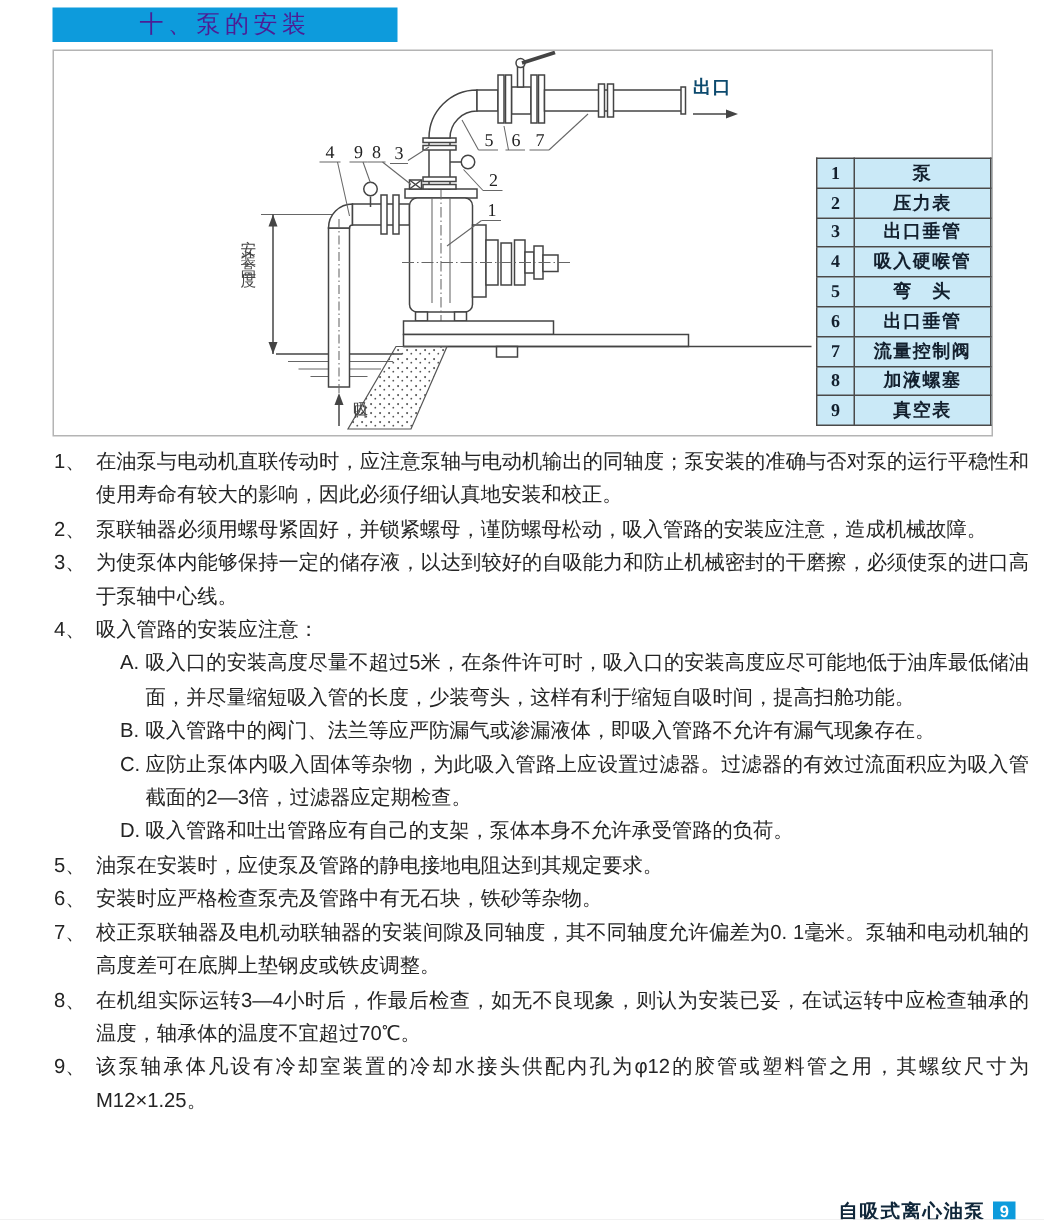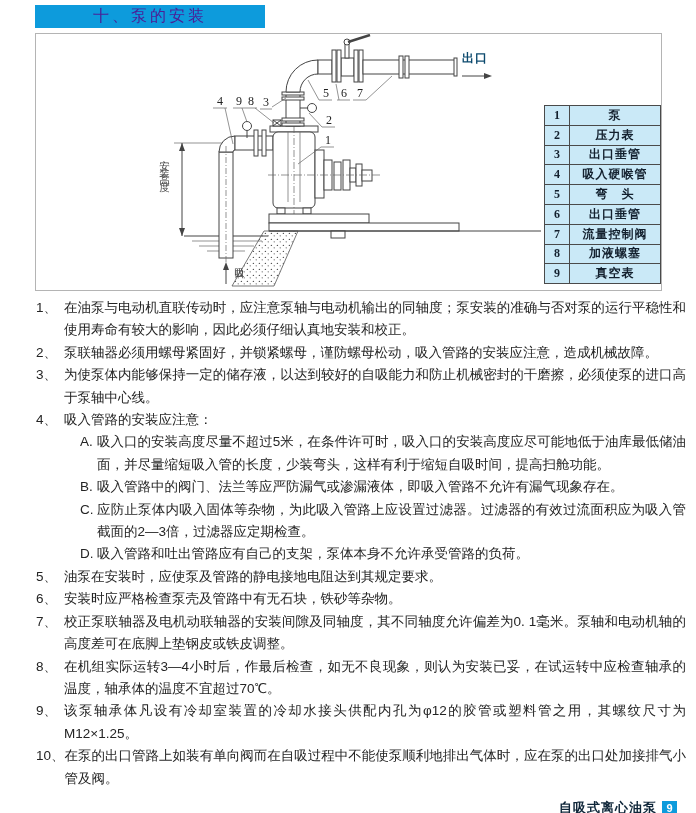--- a/index.html
+++ b/index.html
@@ -297,24 +297,20 @@
         <div class="txt">校正泵联轴器及电机动联轴器的安装间隙及同轴度，其不同轴度允许偏差为0. 1毫米。泵轴和电动机轴的高度差可在底脚上垫钢皮或铁皮调整。</div>
       </div>
     <div class="item">
         <span class="no">8、</span>
         <div class="txt">在机组实际运转3—4小时后，作最后检查，如无不良现象，则认为安装已妥，在试运转中应检查轴承的温度，轴承体的温度不宜超过70℃。</div>
       </div>
     <div class="item">
         <span class="no">9、</span>
         <div class="txt">该泵轴承体凡设有冷却室装置的冷却水接头供配内孔为φ12的胶管或塑料管之用，其螺纹尺寸为M12×1.25。</div>
       </div>
-    <div class="item">
-        <span class="no">10、</span>
-        <div class="txt">在泵的出口管路上如装有单向阀而在自吸过程中不能使泵顺利地排出气体时，应在泵的出口处加接排气小管及阀。</div>
-      </div>
   </div>
 
   <div class="footer">
     <span class="footer-title">自吸式离心油泵</span>
     <span class="page-badge">9</span>
   </div>
 
 </div>
 
 </body></html>

